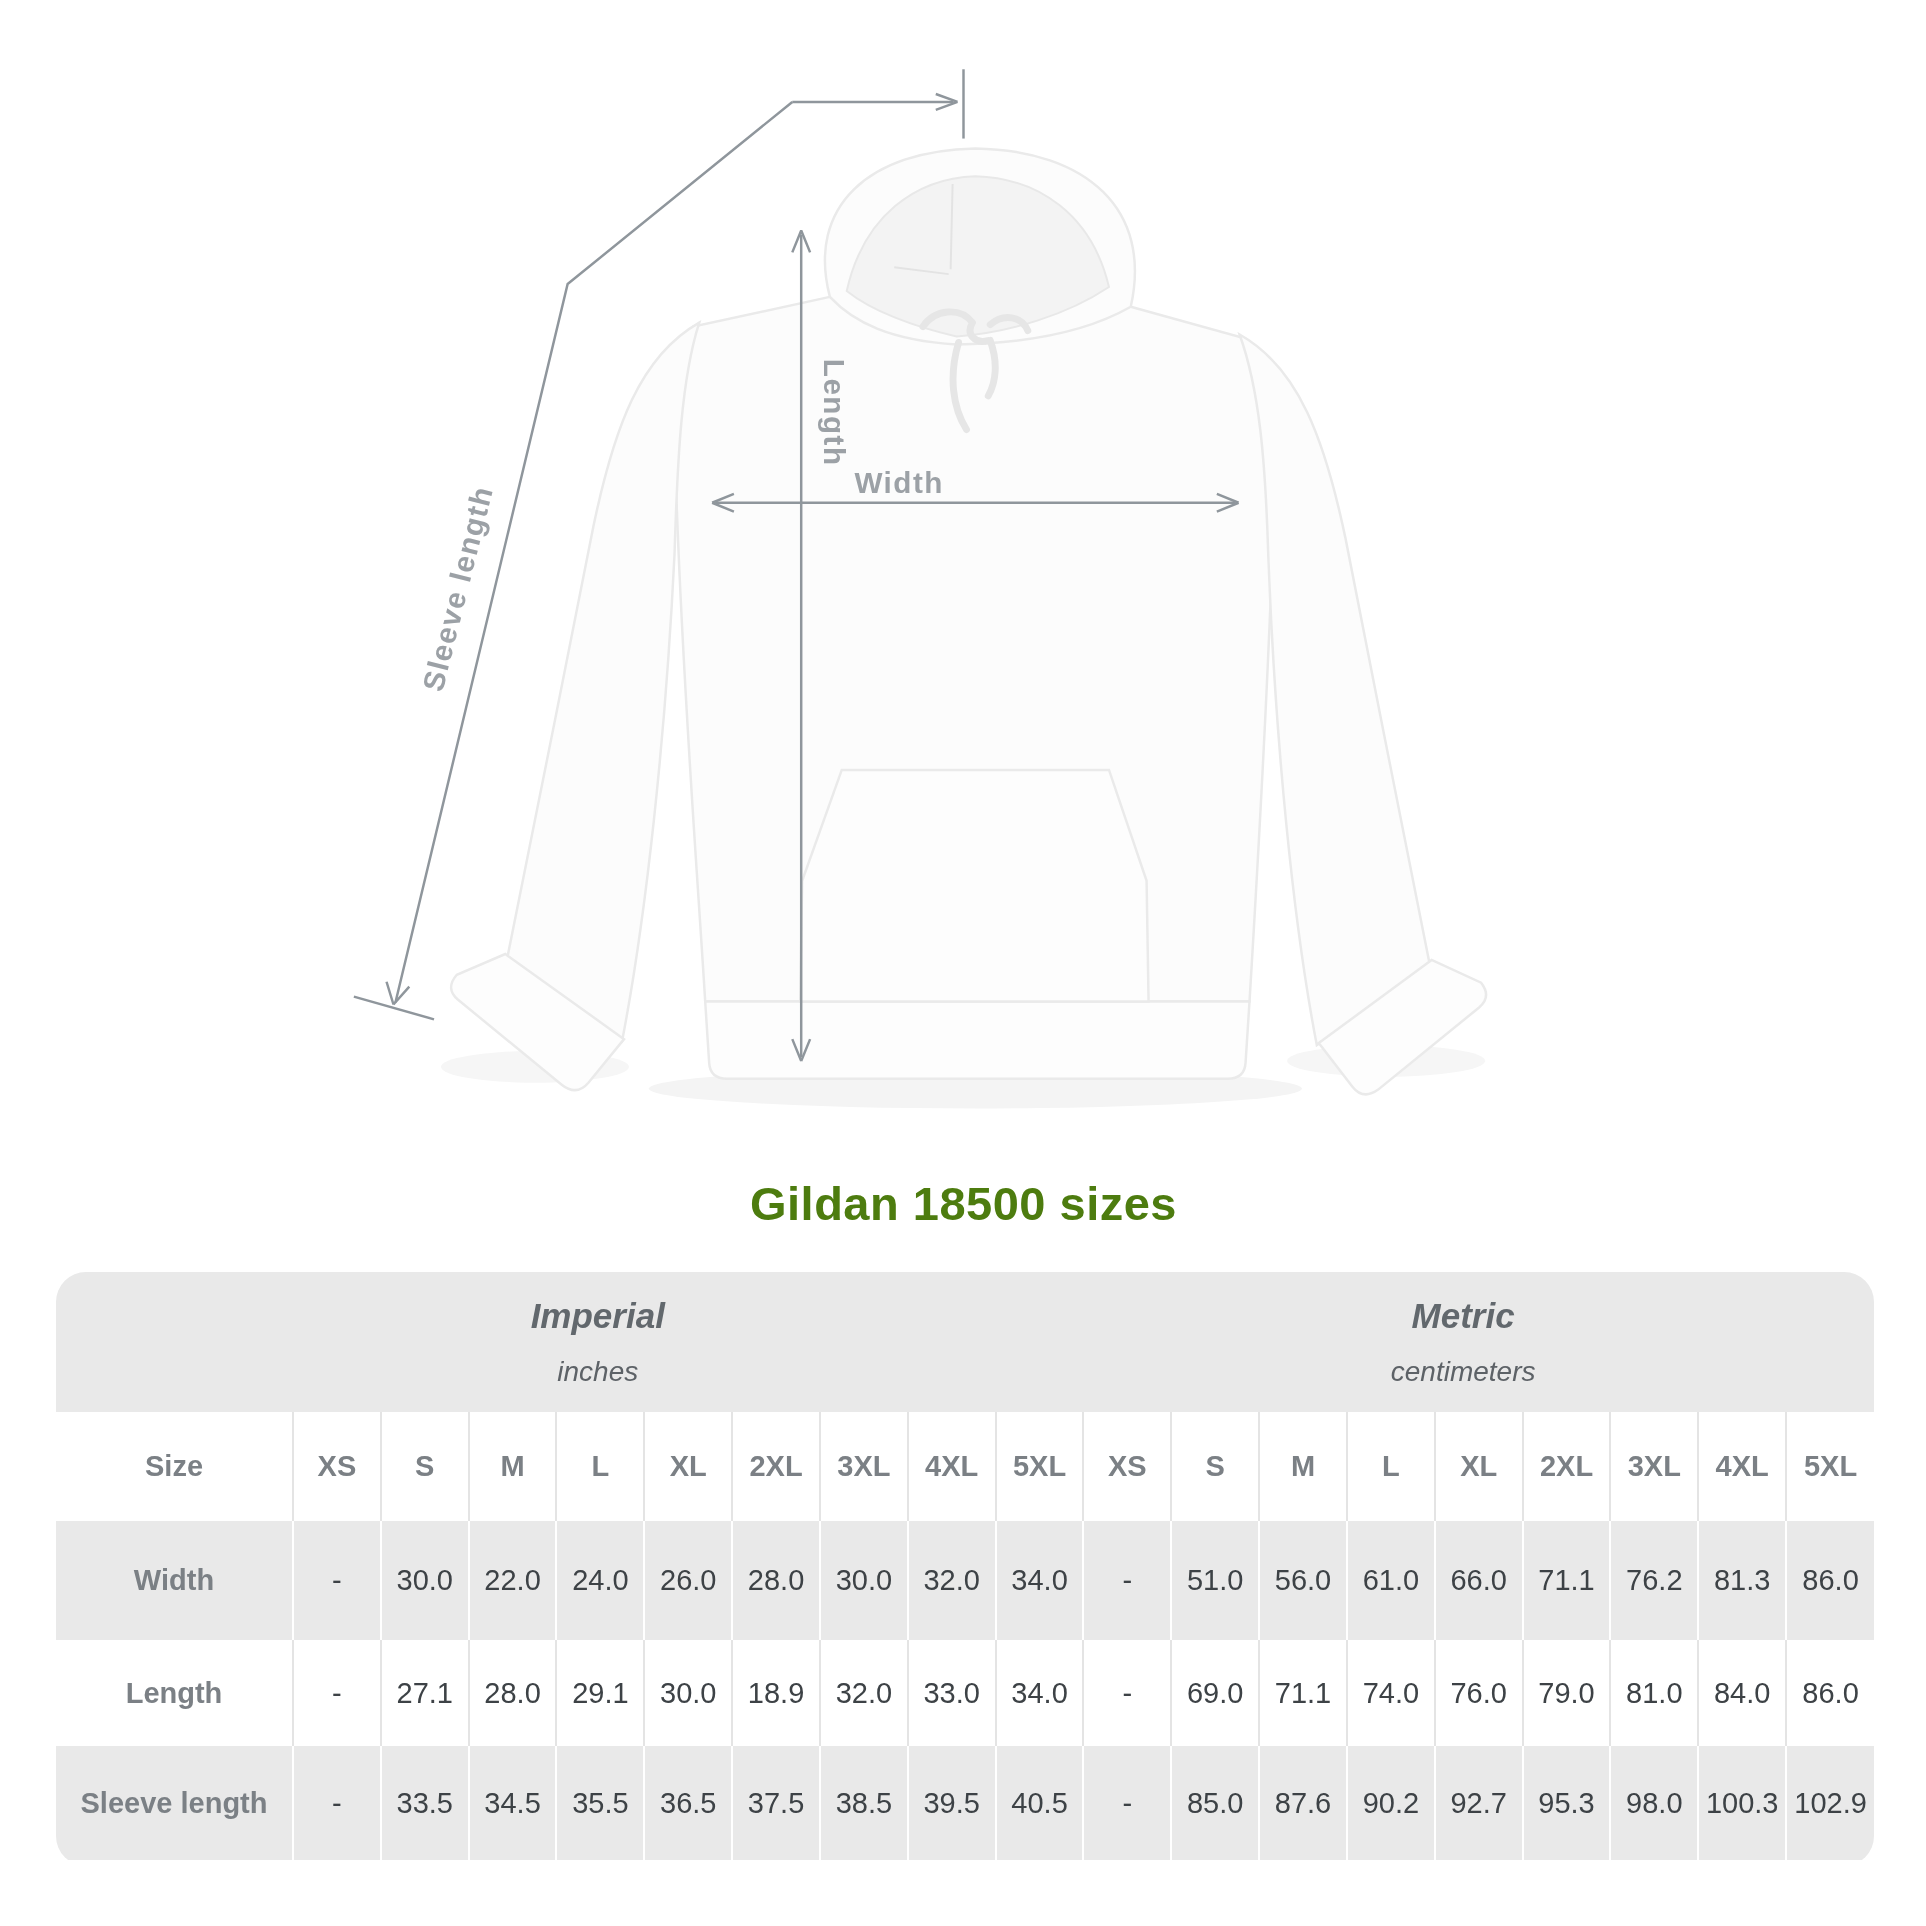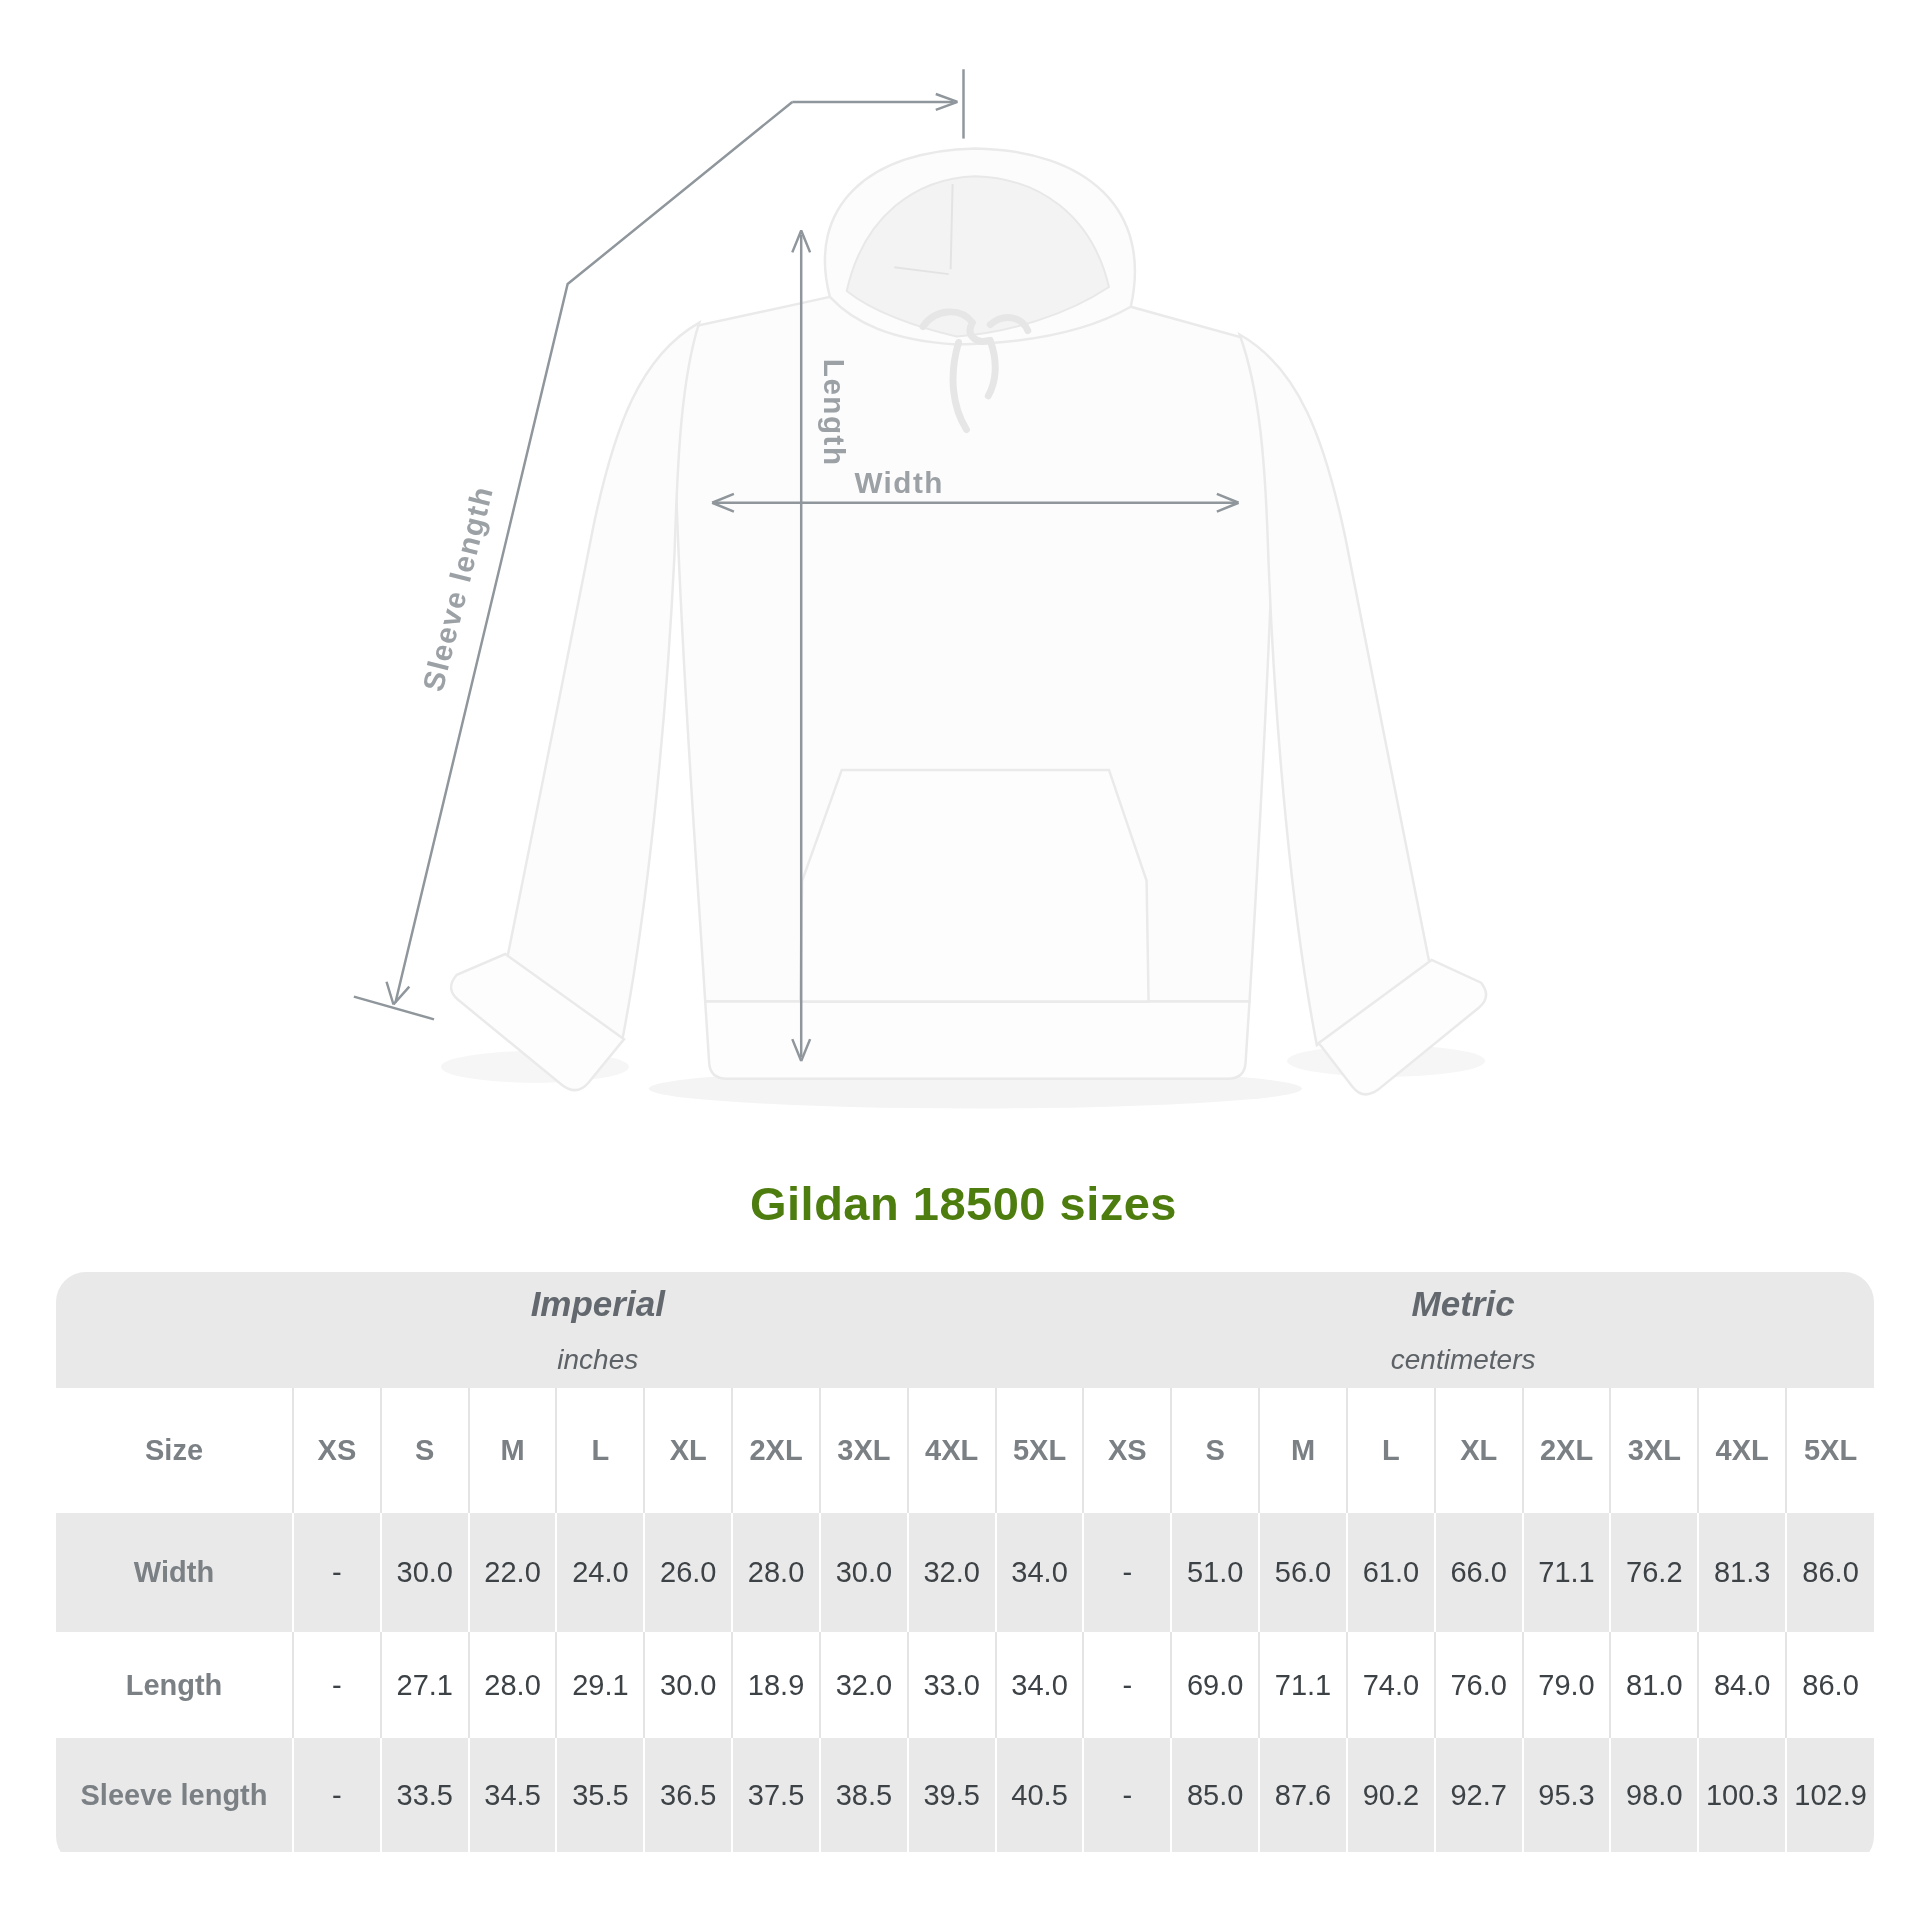--- a/index.html
+++ b/index.html
@@ -5,34 +5,34 @@
   html,body{margin:0;padding:0;background:#fff;}
   .page{position:relative;width:1927px;height:1927px;background:#ffffff;
         font-family:"Liberation Sans",sans-serif;overflow:hidden;}
   .hoodie-svg{position:absolute;left:0;top:0;}
   .page-title{position:absolute;left:0;top:1176px;width:100%;text-align:center;
         font-size:47px;font-weight:bold;color:#4d7c0f;letter-spacing:0.5px;}
   .page-subtitle{position:absolute;left:0;top:1222px;width:100%;text-align:center;
         font-style:italic;font-size:28px;color:#5f6468;}
   .size-table{position:absolute;left:56px;top:1272px;width:1818px;height:594px;
         border-radius:30px;overflow:hidden;background:#fff;}
-  .band{position:relative;height:116px;background:#e9e9e9;}
+  .band{position:relative;height:140px;background:#e9e9e9;}
   .ug{position:absolute;top:50%;transform:translate(-50%,-50%);text-align:center;}
   .ug-imperial{left:29.8%;}
   .ug-metric{left:77.4%;}
   .ug-name{font-size:35px;font-weight:bold;font-style:italic;color:#62686d;}
   .ug-unit{font-size:28px;font-style:italic;color:#5d6267;margin-top:20px;}
   table.grid{width:100%;border-collapse:collapse;table-layout:fixed;}
   .grid td{text-align:center;vertical-align:middle;font-size:29px;padding:0;}
   col.c0{width:237px;}
   tr.rw{background:#ffffff;}
   tr.rg{background:#e9e9e9;}
   tr.rw td + td{border-left:2px solid #e4e4e4;margin-left:24px;}
   tr.rg td + td{border-left:2px solid #ffffff;}
-  tr.h-size{height:125px;} tr.h-w{height:119px;} tr.h-l{height:106px;} tr.h-s{height:114px;}
+  tr.h-size{height:109px;} tr.h-w{height:119px;} tr.h-l{height:106px;} tr.h-s{height:114px;}
   .lbl,.hdr{font-weight:bold;color:#7b8085;}
   .val{color:#3d4246;}
   .mlab{font-family:"Liberation Sans",sans-serif;font-size:30px;font-weight:bold;
         fill:#9ca1a6;letter-spacing:1.5px;}
   .mline{stroke:#8f969c;stroke-width:2.5;fill:none;}
   .garment{fill:#fcfcfc;stroke:#eaeaea;stroke-width:2.5;}
   .trim{fill:#fdfdfd;stroke:#eaeaea;stroke-width:2.5;}
 </style>
 </head>
 <body>

